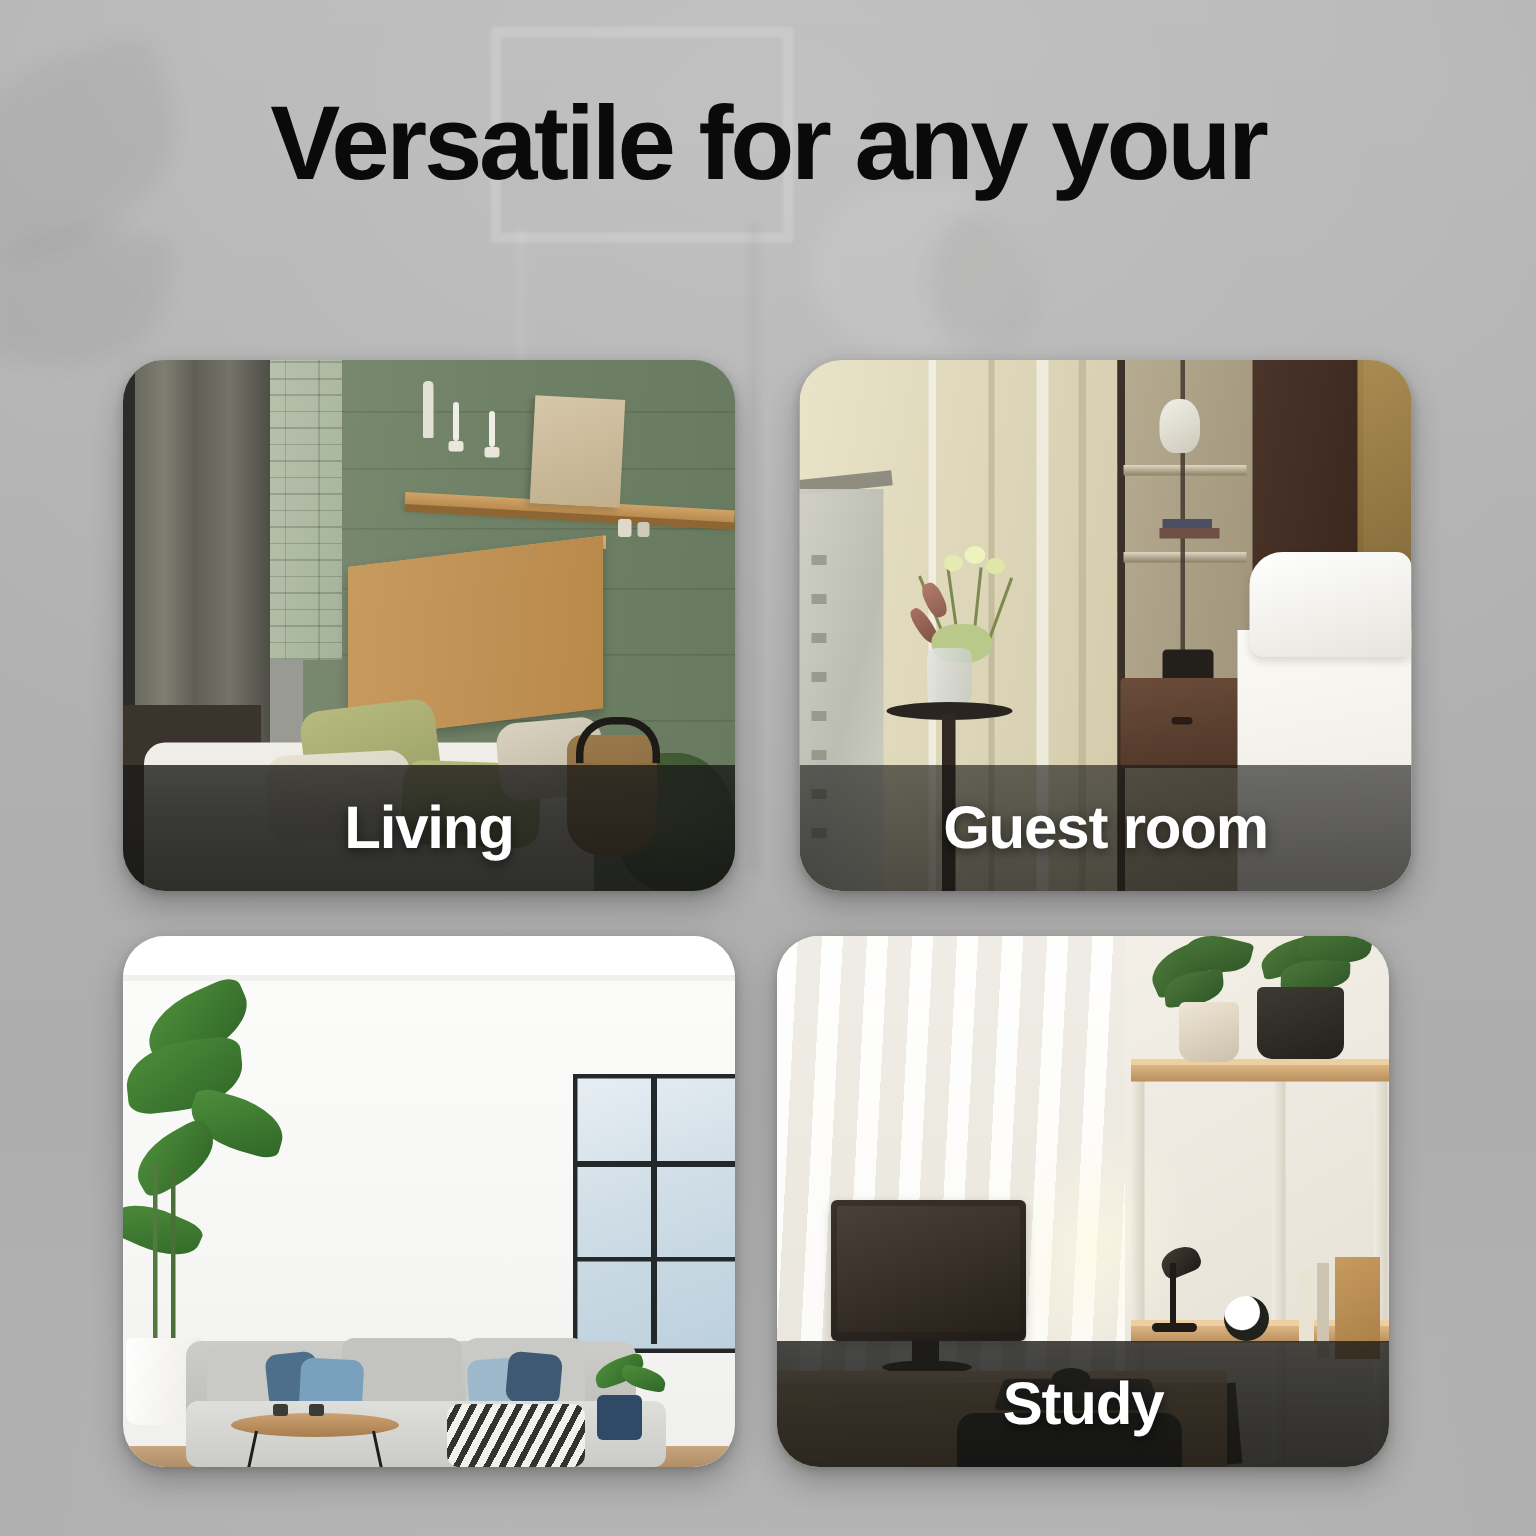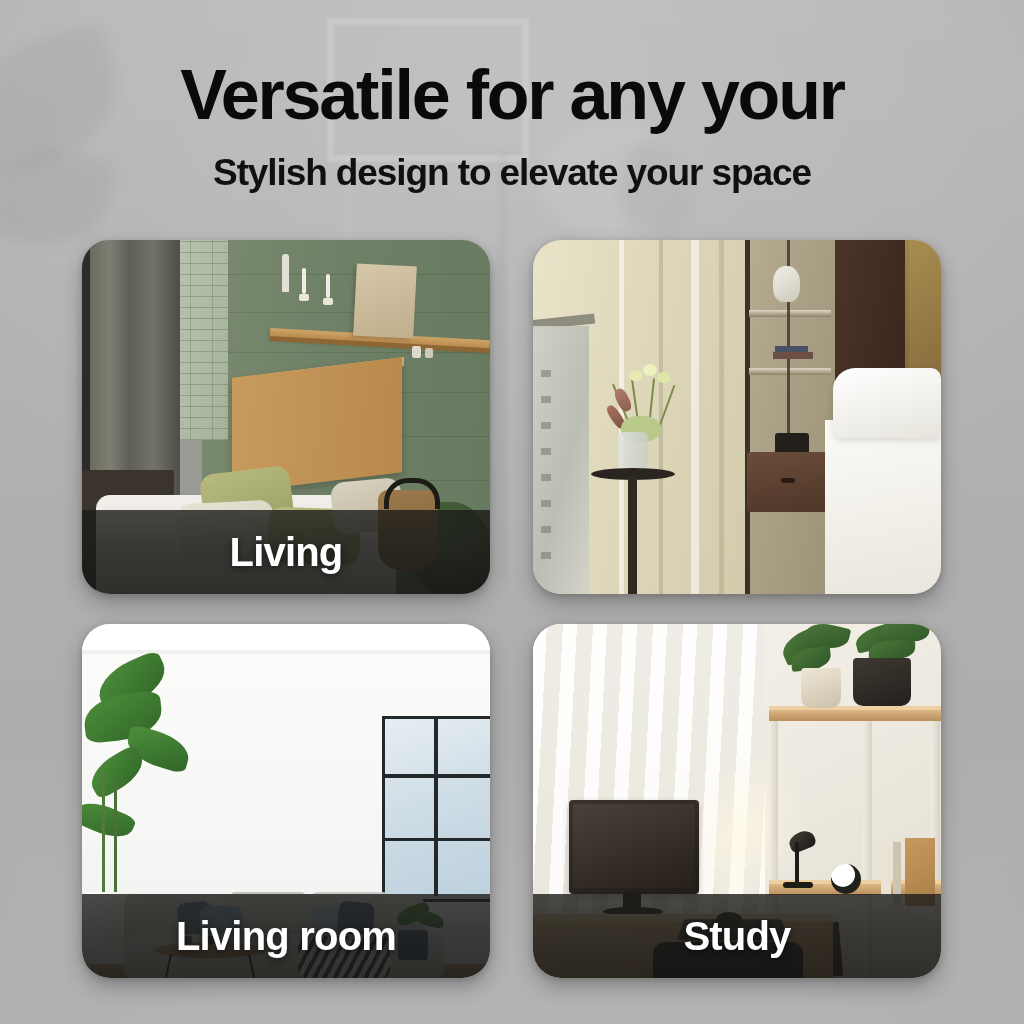--- a/index.html
+++ b/index.html
@@ -35,21 +35,21 @@
     white-space:nowrap;}
 
   
   .grid{position:absolute;left:82px;top:240px;width:860px;height:738px;}
   .card{position:absolute;width:408px;height:354px;border-radius:28px;overflow:hidden;
     box-shadow:0 10px 20px rgba(40,40,40,.30), 0 2px 6px rgba(40,40,40,.22);
     background:#9a9a94;}
   .card.c0{left:0;top:0;}
   .card.c1{left:451px;top:0;}
   .card.c2{left:0;top:384px;}
-  .card.c3{left:451px;top:384px;text-align:right;}
+  .card.c3{left:436px;top:384px;text-align:right;}
 
   .photo{position:absolute;inset:0;overflow:hidden;}
   .p{position:absolute;}
 
   
   .band{position:absolute;left:0;right:0;bottom:0;height:84px;
     background:linear-gradient(180deg,rgba(28,28,26,.80) 0%,rgba(28,28,26,.86) 45%,rgba(22,22,20,.88) 100%);
     display:flex;align-items:center;justify-content:center;}
   .band.soft{background:linear-gradient(180deg,rgba(24,24,22,.62) 0%,rgba(22,22,20,.72) 100%);}
   .label{color:#fff;font-size:40px;font-weight:700;letter-spacing:-.8px;
@@ -203,21 +203,20 @@
   <div class="ghost-frame"></div>
   <div class="ghost-frame2"></div>
   <div class="ghost ghost-leaf" style="left:-30px;top:40px;width:150px;height:120px;transform:rotate(-18deg);"></div>
   <div class="ghost ghost-leaf" style="left:-10px;top:150px;width:120px;height:95px;transform:rotate(10deg);"></div>
   <div class="ghost light" style="left:540px;top:120px;width:150px;height:120px;border-radius:50%;"></div>
   <div class="ghost" style="left:620px;top:140px;width:70px;height:90px;border-radius:50% 50% 40% 40%;"></div>
   <div class="ghost" style="left:150px;top:640px;width:330px;height:240px;border-radius:40px;opacity:.04;"></div>
   <div class="vig"></div>
 
   <div class="headline">Versatile for any your</div>
-  <div class="subtitle">Stylish design to elevate your space</div>
 
   <div class="grid">
 
     <div class="card c0">
       <div class="photo">
         <div class="p bd-wall"></div>
         <div class="bd-plank" style="top:34px"></div>
         <div class="bd-plank" style="top:72px"></div>
         <div class="bd-plank" style="top:112px"></div>
         <div class="bd-plank" style="top:152px"></div>
@@ -292,20 +291,23 @@
         <div class="gr-stem" style="left:122px;top:142px;height:54px;transform:rotate(20deg)"></div>
         <div class="gr-flower" style="left:96px;top:130px;width:13px;height:11px;background:#e4eab0;"></div>
         <div class="gr-flower" style="left:110px;top:124px;width:14px;height:12px;background:#eef2bd;"></div>
         <div class="gr-flower" style="left:124px;top:132px;width:13px;height:11px;background:#dfe7a8;"></div>
         <div class="gr-flower" style="left:84px;top:148px;width:12px;height:24px;background:linear-gradient(180deg,#b07a6a,#8d5f52);border-radius:40%;transform:rotate(-26deg)"></div>
         <div class="gr-flower" style="left:78px;top:164px;width:10px;height:26px;background:linear-gradient(180deg,#a5705f,#7e5346);border-radius:40%;transform:rotate(-34deg)"></div>
         <div class="gr-flower" style="left:88px;top:176px;width:40px;height:26px;background:#b9c98a;border-radius:45%;"></div>
         <div class="p gr-vase"></div>
         <div class="p gr-table"></div>
         <div class="p gr-tablepost"></div>
+      </div>
+      <div class="band soft">
+        <span class="label">Guest room</span>
       </div>
     </div>
 
     <div class="card c2">
       <div class="photo">
         <div class="lr-wall"></div>
         <div class="p lr-ceil"></div>
         <div class="p lr-ceilshadow"></div>
         <div class="p lr-floor"></div>
 
@@ -335,23 +337,20 @@
         <div class="p lr-throw"></div>
         <div class="p lr-table"></div>
         <div class="lr-leg" style="left:88px;top:330px;height:26px;transform:rotate(12deg)"></div>
         <div class="lr-leg" style="left:166px;top:330px;height:26px;transform:rotate(-12deg)"></div>
         <div class="p" style="left:100px;top:312px;width:10px;height:8px;background:#3b3b38;border-radius:2px;"></div>
         <div class="p" style="left:124px;top:312px;width:10px;height:8px;background:#3b3b38;border-radius:2px;"></div>
         <div class="p lr-potsm"></div>
         <div class="lr-leaf" style="left:314px;top:282px;width:34px;height:16px;border-radius:60% 20% 60% 20%;transform:rotate(-18deg);"></div>
         <div class="lr-leaf" style="left:332px;top:288px;width:30px;height:14px;border-radius:20% 60% 20% 60%;transform:rotate(12deg);"></div>
       </div>
-      <div class="band">
-        <span class="label">Living room</span>
-      </div>
     </div>
 
     <div class="card c3">
       <div class="photo">
         <div class="st-wall"></div>
         <div class="p st-curtain"></div>
         <div class="p st-sun"></div>
 
         <div class="st-post" style="left:236px;top:84px;height:270px;"></div>
         <div class="st-post" style="left:330px;top:90px;height:264px;"></div>

